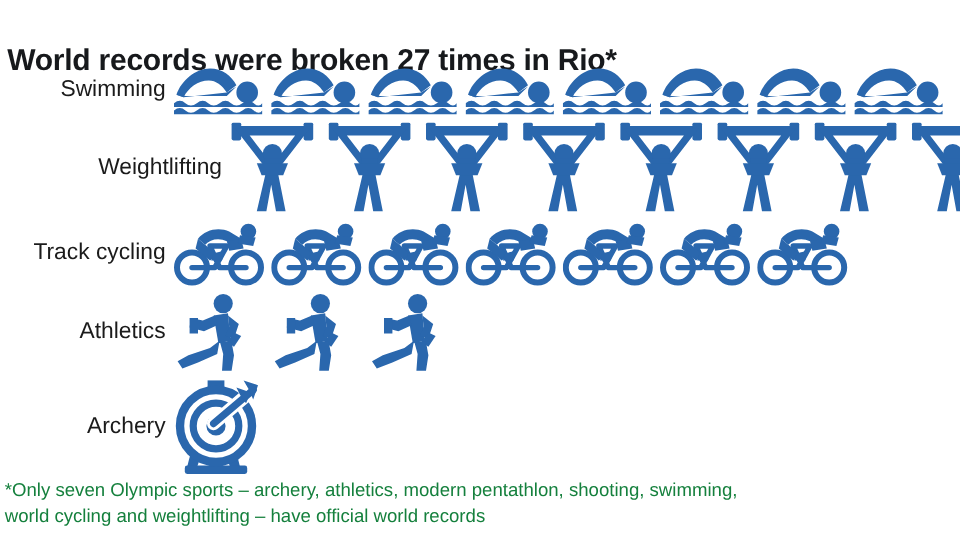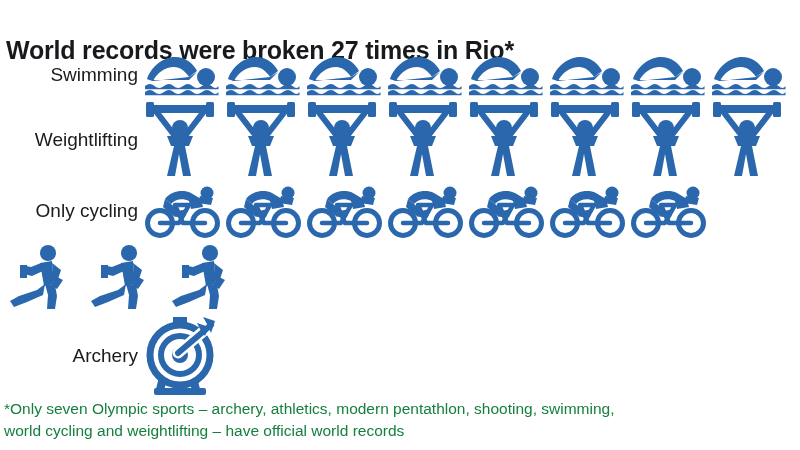--- a/index.html
+++ b/index.html
@@ -60,21 +60,21 @@
     display: block;
   }
   
   .row-swimming .icon-track .icon-cell { width: 81px; }
   .row-weightlifting .icon-track .icon-cell { width: 81px; }
   .row-cycling .icon-track .icon-cell { width: 81px; }
   .row-athletics .icon-track .icon-cell { width: 81px; }
   .row-archery .icon-track .icon-cell { width: 81px; }
 
   .row-swimming { height: 50px; }
-  .row-weightlifting { height: 80px; }
+  .row-weightlifting { height: 80px; padding-left: 47px; }
   .row-cycling { height: 62px; }
   .row-athletics { height: 70px; }
   .row-archery { height: 88px; }
 
   #footnote {
     position: absolute;
     left: 4px;
     top: 398px;
     width: 780px;
     font-size: 15.5px;
@@ -253,21 +253,21 @@
             <rect x="61" y="0" width="8" height="15" rx="1.5" fill="#2a67ad"></rect>
             <path d="M10 8 L60 8 L40 34 L30 34 Z" fill="none" stroke="#2a67ad" stroke-width="6" stroke-linejoin="miter"></path>
             <circle cx="35" cy="26" r="8" fill="#2a67ad"></circle>
             <path d="M28 30 L42 30 L40 44 L46 74 L38 74 L34 52 L30 74 L22 74 L29 44 Z" fill="#2a67ad"></path>
             <path d="M22 34 L48 34 L44 44 L26 44 Z" fill="#2a67ad"></path>
           </svg>
         </div>
       </div>
     </div>
     <div class="picto-row row-cycling">
-      <div class="row-label">Only cycling</div>
+      <div class="row-label">Track cycling</div>
       <div class="icon-track">
         <div class="icon-cell">
           <svg width="76" height="56" viewBox="0 0 76 56">
             <circle cx="15" cy="40" r="12.5" fill="none" stroke="#2a67ad" stroke-width="5"></circle>
             <circle cx="60" cy="40" r="12.5" fill="none" stroke="#2a67ad" stroke-width="5"></circle>
             <path d="M15 40 L34 40 L44 22 L30 22 L38 40 L60 40" fill="none" stroke="#2a67ad" stroke-width="4.5" stroke-linejoin="round" stroke-linecap="round"></path>
             <path d="M20 16 C26 8 38 6 46 10 L56 16 L52 23 L44 18 C38 15 30 16 26 21 Z" fill="#2a67ad"></path>
             <path d="M20 16 L26 21 L36 30 L30 34 L18 24 Z" fill="#2a67ad"></path>
             <path d="M44 18 L56 16 L58 24 L46 26 Z" fill="#2a67ad"></path>
             <circle cx="62" cy="10" r="6.5" fill="#2a67ad"></circle>
@@ -349,20 +349,21 @@
             <path d="M20 16 L26 21 L36 30 L30 34 L18 24 Z" fill="#2a67ad"></path>
             <path d="M44 18 L56 16 L58 24 L46 26 Z" fill="#2a67ad"></path>
             <circle cx="62" cy="10" r="6.5" fill="#2a67ad"></circle>
             <path d="M55 13 L68 15 L66 22 L53 20 Z" fill="#2a67ad"></path>
             <path d="M33 28 L42 26 L40 34 L31 34 Z" fill="#2a67ad"></path>
           </svg>
         </div>
       </div>
     </div>
     <div class="picto-row row-athletics">
+      <div class="row-label">Athletics</div>
       <div class="icon-track">
         <div class="icon-cell">
           <svg width="62" height="66" viewBox="0 0 62 66">
             <circle cx="41" cy="9" r="8" fill="#2a67ad"></circle>
             <path d="M33 19 L45 17 L47 40 L37 42 Z" fill="#2a67ad"></path>
             <path d="M34 19 L24 23 L14 21 L13 29 L25 32 L36 27 Z" fill="#2a67ad"></path>
             <path d="M13 21 L20 21 L20 34 L13 34 Z" fill="#2a67ad"></path>
             <path d="M45 19 L54 26 L50 38 L43 36 L46 28 Z" fill="#2a67ad"></path>
             <path d="M50 33 L56 36 L50 45 L44 41 Z" fill="#2a67ad"></path>
             <path d="M38 40 L48 41 L50 52 L48 65 L40 65 L41 51 Z" fill="#2a67ad"></path>

